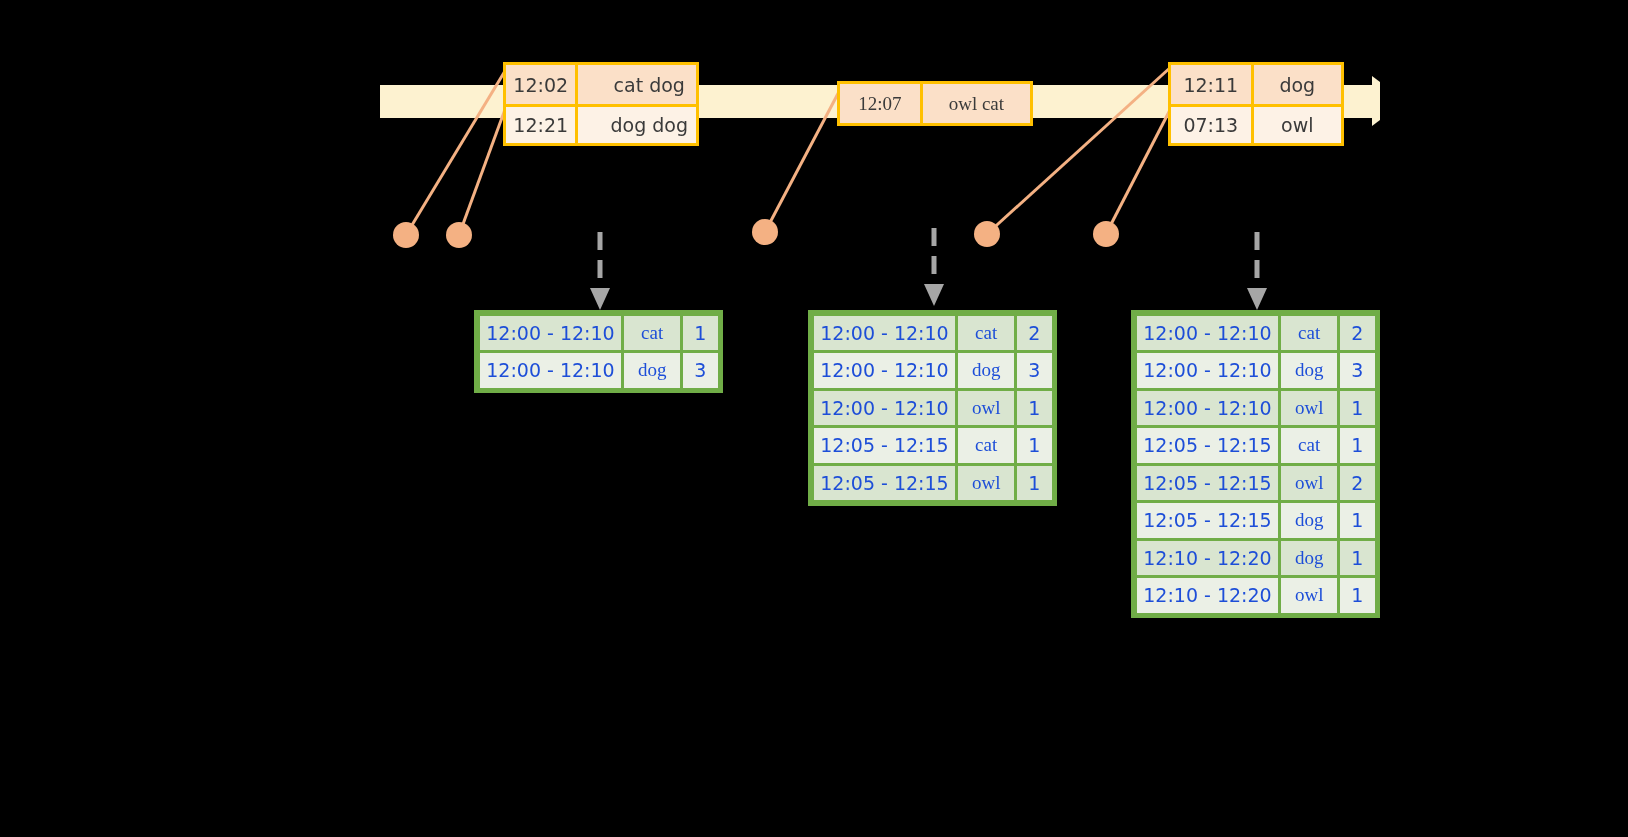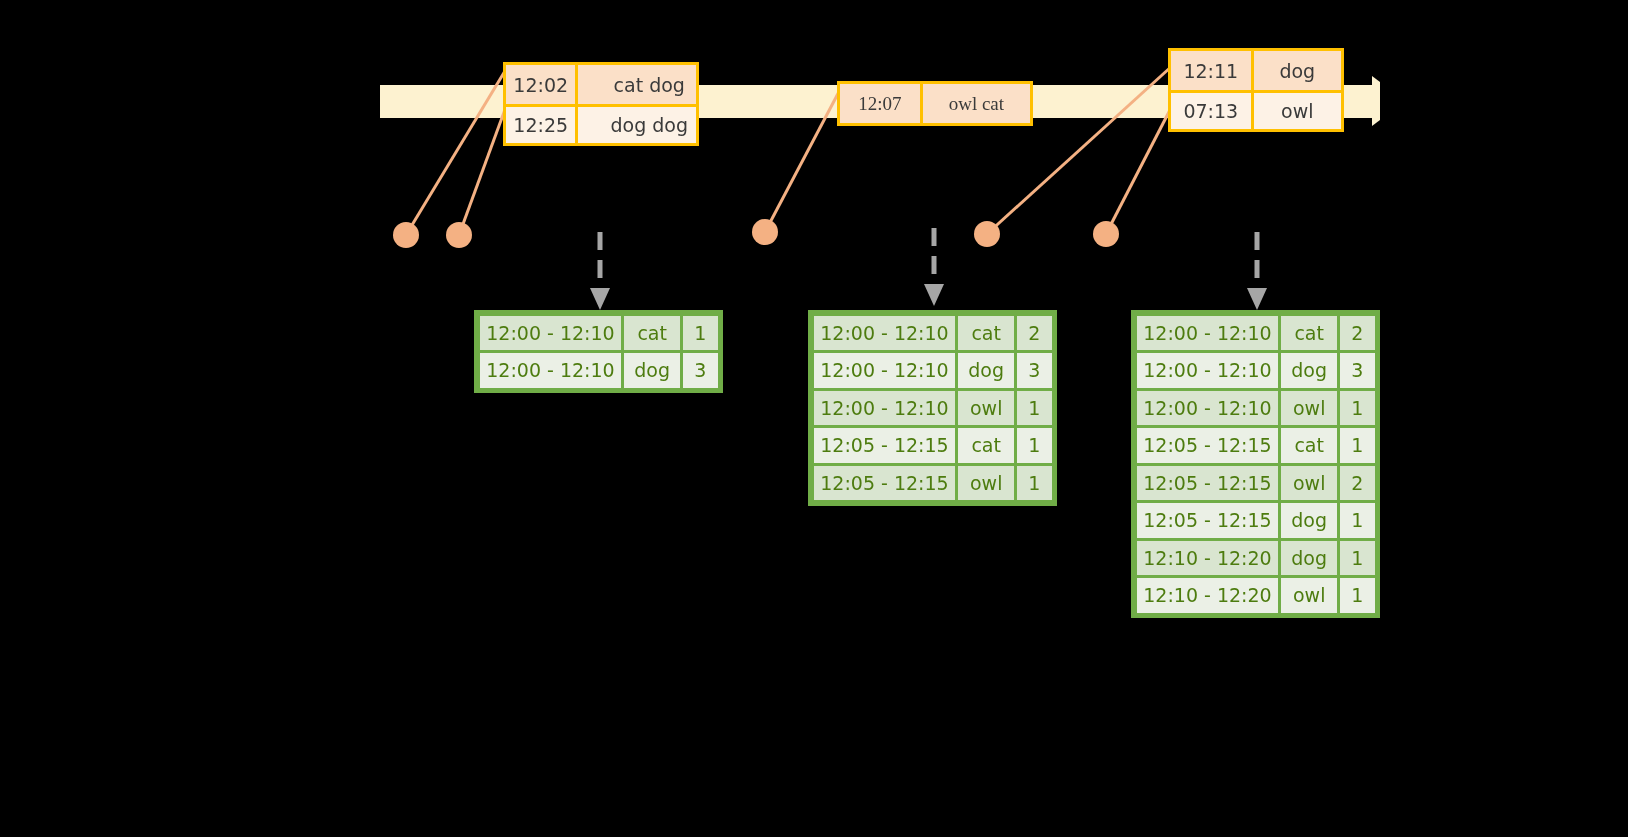--- a/index.html
+++ b/index.html
@@ -77,21 +77,21 @@
     border-right: 3px solid #FFC000;
   }
   .event-payload {
     flex: 1 1 auto;
   }
 
   #event-box-1 { left: 503px; top: 62px; width: 196px; }
   #event-box-1 .event-payload { width: 109px; margin-left: 24px; }
   #event-box-2 { left: 837px; top: 81px; width: 196px; font-family: Liberation Serif, serif; }
   #event-box-2 .event-payload { width: 109px; }
-  #event-box-3 { left: 1168px; top: 48px; width: 176px; }
+  #event-box-3 { left: 1168px; top: 62px; width: 176px; }
   #event-box-3 .event-payload { width: 89px; }
 
   
   #connector-layer {
     position: absolute;
     left: 0;
     top: 0;
     width: 1628px;
     height: 837px;
     pointer-events: none;
@@ -119,26 +119,26 @@
     height: 37.5px;
     box-sizing: border-box;
   }
   .result-row.shade-a .cell { background: #D9E5D0; }
   .result-row.shade-b .cell { background: #EBF0E6; }
   .cell {
     display: flex;
     align-items: center;
     justify-content: center;
     font-size: 19px;
-    color: #4d7c0f;
+    color: #1d4ed8;
     box-sizing: border-box;
     margin: 1.5px;
   }
   .cell-window { width: 148px; }
-  .cell-key    { width: 58px; }
+  .cell-key    { width: 58px; font-family: Liberation Serif, serif; }
   .cell-count  { width: 36px; }
 
   #result-table-1 { left: 474px; top: 310px; width: 249px; }
   #result-table-2 { left: 808px; top: 310px; width: 249px; }
   #result-table-3 { left: 1131px; top: 310px; width: 249px; }
 </style>
 </head>
 <body>
 
 <div id="stage">
@@ -163,21 +163,21 @@
         <circle cx="1106" cy="234" r="13" fill="#F4B183"></circle>
       </g>
   </svg>
 
   <div class="event-box" id="event-box-1">
     <div class="event-row shade-a">
       <div class="event-time">12:02</div>
       <div class="event-payload">cat dog</div>
     </div>
     <div class="event-row shade-b">
-      <div class="event-time">12:25</div>
+      <div class="event-time">12:21</div>
       <div class="event-payload">dog dog</div>
     </div>
   </div>
 
   <div class="event-box" id="event-box-2">
     <div class="event-row shade-a">
       <div class="event-time">12:07</div>
       <div class="event-payload">owl cat</div>
     </div>
   </div>

